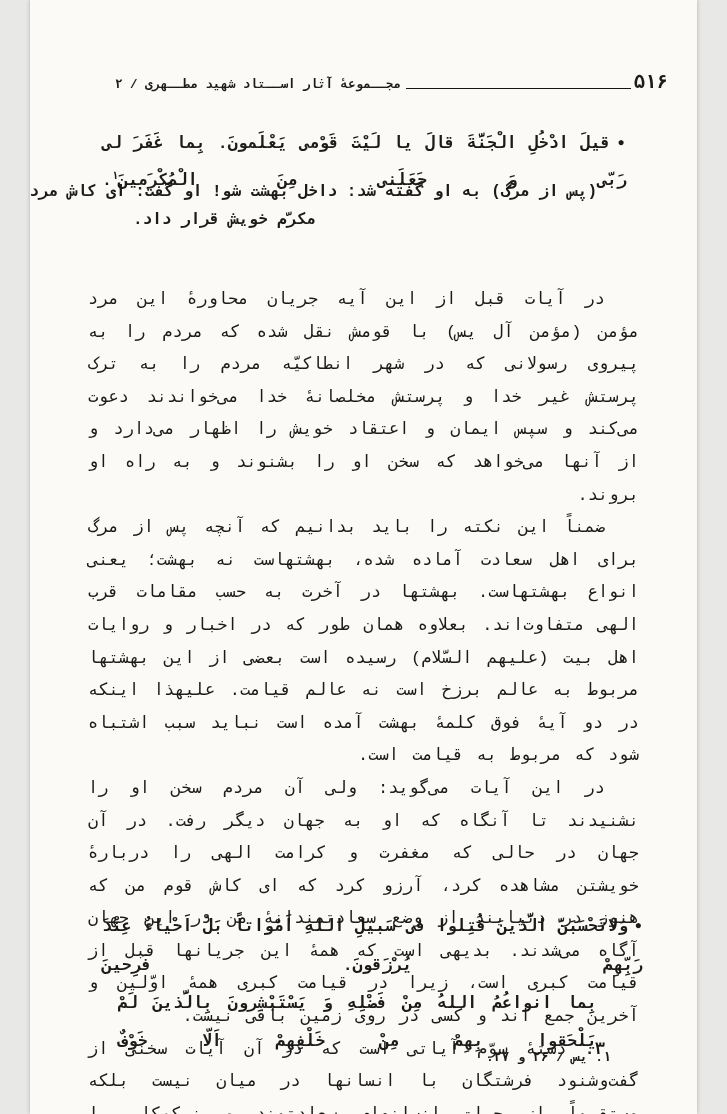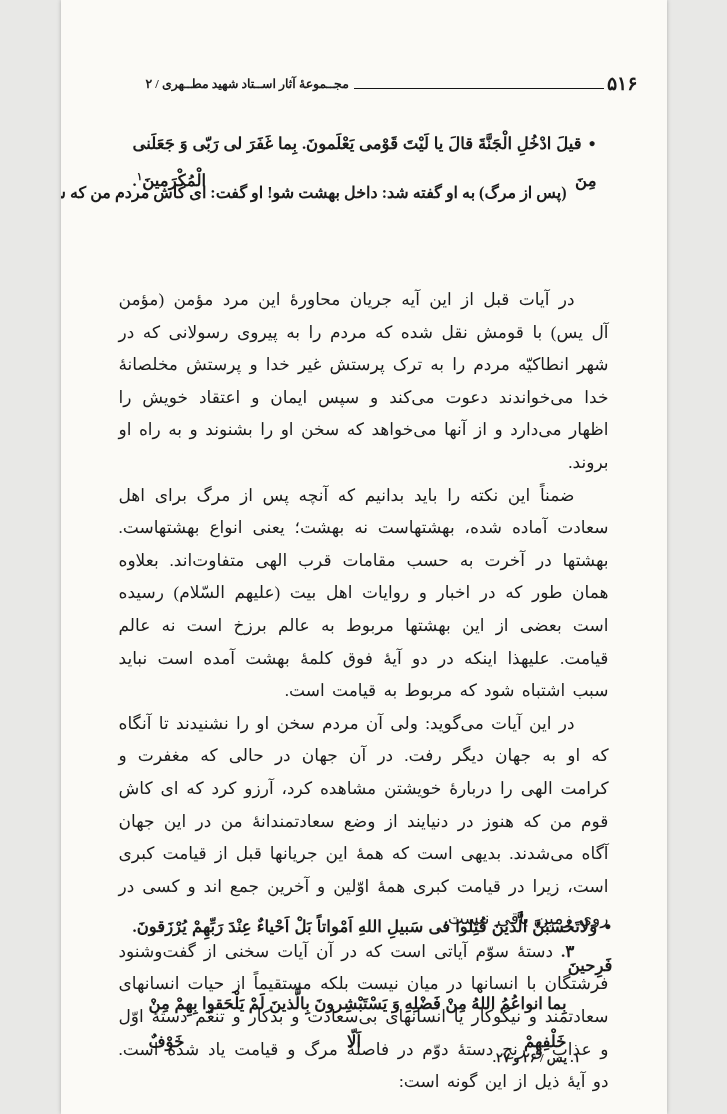--- a/index.html
+++ b/index.html
@@ -1,22 +1,22 @@
 <!DOCTYPE html>
 <html lang="fa"><head>
 <meta charset="utf-8">
 <style>
   html,body{margin:0;padding:0;background:#e8e8e6;}
   .page{
     position:relative;
-    width:606px;height:1114px;
+    width:667px;height:1114px;
     margin:0 auto;
     background:#fbfaf6;
     color:#1b1b1b;
-    font-family:Liberation Serif, serif;
+    font-family:Liberation Mono, monospace;
     overflow:hidden;
     box-shadow:0 0 4px rgba(0,0,0,.25);
   }
   
   .header{
     position:absolute;top:74px;left:85px;right:29px;
     display:flex;align-items:flex-end;direction:ltr;
   }
   .header-title{
     direction:rtl;white-space:nowrap;
@@ -77,20 +77,21 @@
     <span class="header-rule"></span>
     <span class="page-number">۵۱۶</span>
   </div>
 
   <div class="verse1">
     <span class="bullet">●</span><span>قیلَ ادْخُلِ الْجَنَّةَ قالَ یا لَیْتَ قَوْمی یَعْلَمونَ. بِما غَفَرَ لی رَبّی وَ جَعَلَنی مِنَ الْمُکْرَمینَ</span><sup class="fn-sup">۱</sup><span>.</span>
   </div>
 
   <div class="translation">
     <div class="tline">(پس از مرگ) به او گفته شد: داخل بهشت شو! او گفت: ای کاش مردم من که سخن</div>
+    <div class="tline-last">مکرّم خویش قرار داد.</div>
   </div>
 
   <div class="bodytext">
     <p>در آیات قبل از این آیه جریان محاورهٔ این مرد مؤمن (مؤمن آل یس) با قومش نقل شده که مردم را به پیروی رسولانی که در شهر انطاکیّه مردم را به ترک پرستش غیر خدا و پرستش مخلصانهٔ خدا می‌خواندند دعوت می‌کند و سپس ایمان و اعتقاد خویش را اظهار می‌دارد و از آنها می‌خواهد که سخن او را بشنوند و به راه او بروند.</p>
     <p>ضمناً این نکته را باید بدانیم که آنچه پس از مرگ برای اهل سعادت آماده شده، بهشتهاست نه بهشت؛ یعنی انواع بهشتهاست. بهشتها در آخرت به حسب مقامات قرب الهی متفاوت‌اند. بعلاوه همان طور که در اخبار و روایات اهل بیت (علیهم السّلام) رسیده است بعضی از این بهشتها مربوط به عالم برزخ است نه عالم قیامت. علیهذا اینکه در دو آیهٔ فوق کلمهٔ بهشت آمده است نباید سبب اشتباه شود که مربوط به قیامت است.</p>
     <p>در این آیات می‌گوید: ولی آن مردم سخن او را نشنیدند تا آنگاه که او به جهان دیگر رفت. در آن جهان در حالی که مغفرت و کرامت الهی را دربارهٔ خویشتن مشاهده کرد، آرزو کرد که ای کاش قوم من که هنوز در دنیایند از وضع سعادتمندانهٔ من در این جهان آگاه می‌شدند. بدیهی است که همهٔ این جریانها قبل از قیامت کبری است، زیرا در قیامت کبری همهٔ اوّلین و آخرین جمع اند و کسی در روی زمین باقی نیست.</p>
     <p><span class="num-bold">۳.</span><span> دستهٔ سوّم آیاتی است که در آن آیات سخنی از گفت‌وشنود فرشتگان با انسانها در میان نیست بلکه مستقیماً از حیات انسانهای سعادتمند و نیکوکار یا انسانهای بی‌سعادت و بدکار و تنعّم دستهٔ اوّل و عذاب و رنج دستهٔ دوّم در فاصلهٔ مرگ و قیامت یاد شده است. دو آیهٔ ذیل از این گونه است:</span></p>
   </div>
 
   <div class="verse2">

